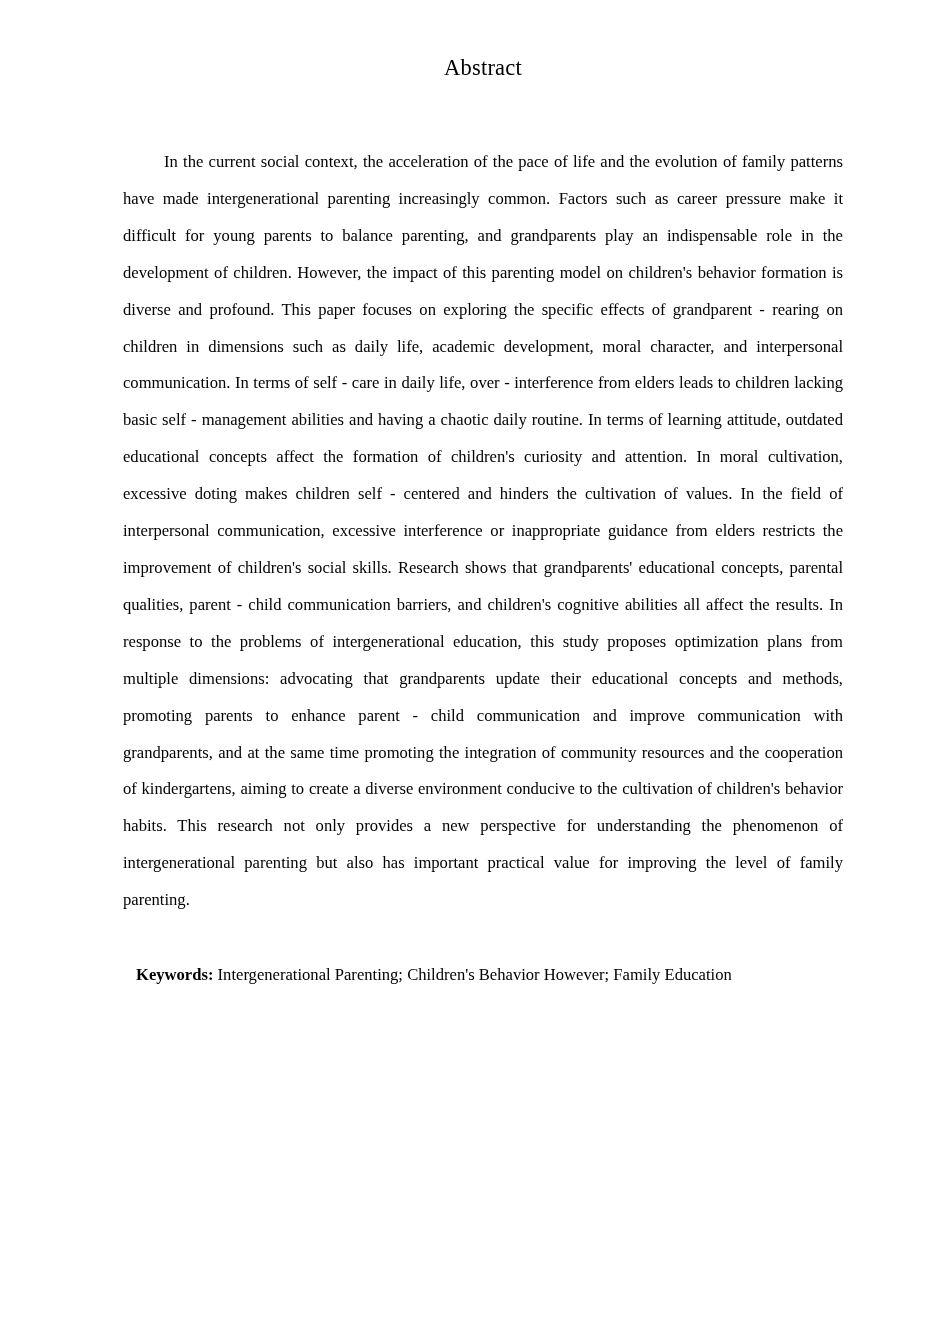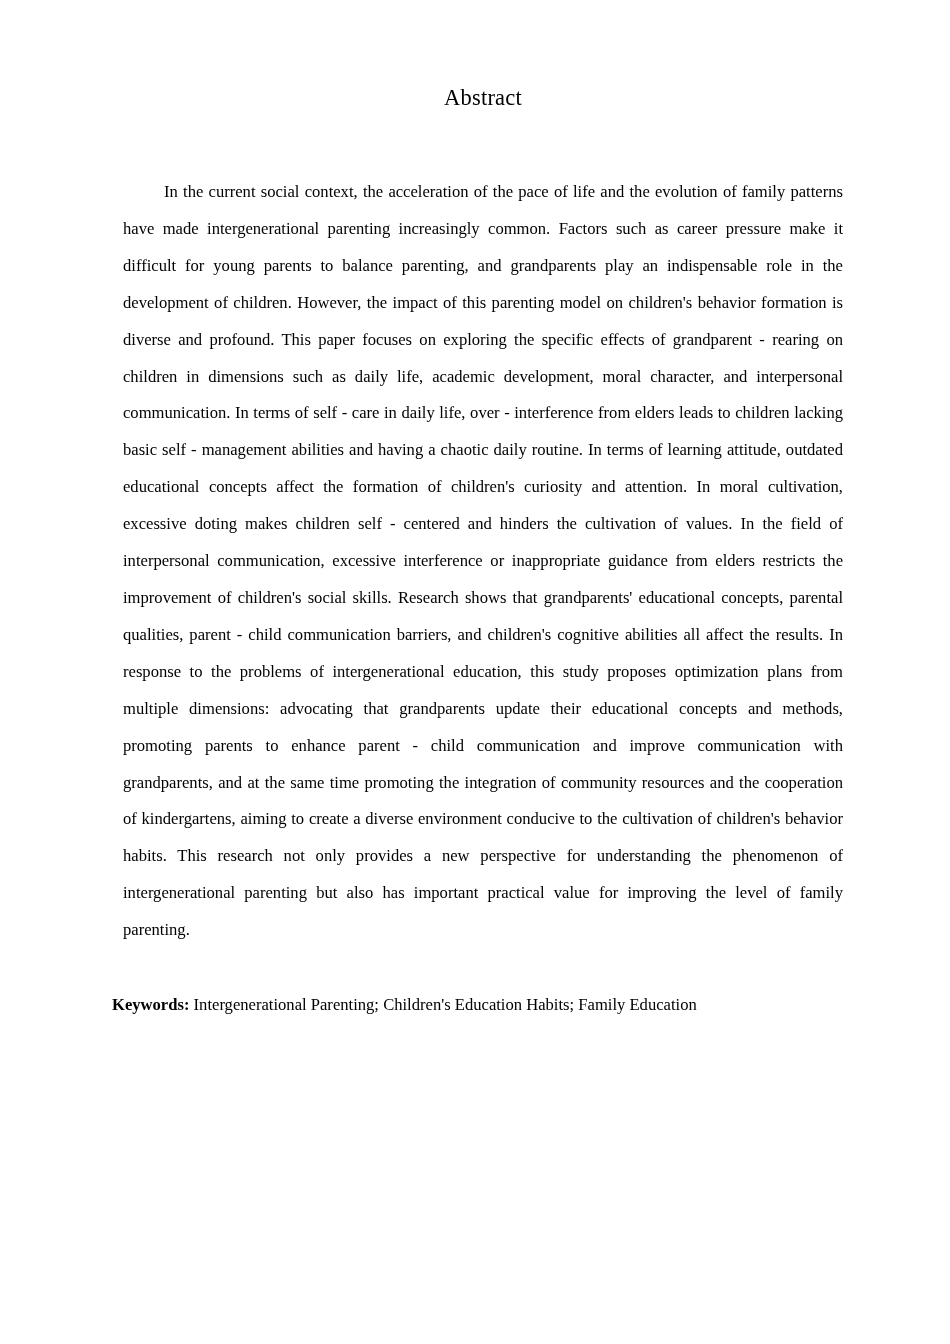--- a/index.html
+++ b/index.html
@@ -31,21 +31,21 @@
     top: 0;
     width: 742px;
   }
 
   .doc-title {
     text-align: center;
     font-size: 22.5px;
     font-weight: 400;
     line-height: 1.2;
     margin: 0;
-    padding-top: 84px;
+    padding-top: 54px;
     letter-spacing: 0.2px;
   }
 
   .abstract-block {
     margin-top: 63px;
   }
 
   .abstract-paragraph {
     font-size: 16.6px;
     line-height: 36.9px;
@@ -59,20 +59,21 @@
 
   .keywords-line {
     margin-top: 38px;
     font-size: 16.6px;
     line-height: 36.9px;
     text-align: left;
   }
 
   .keywords-label {
     font-weight: bold;
+    margin-left: 24px;
   }
 
   .keywords-value {
     font-weight: 400;
   }
 
   .page-number {
     position: absolute;
     left: 0;
     right: 0;
@@ -89,20 +90,20 @@
 <div class="page">
 
   <div class="page-body">
 
     <h1 class="doc-title">Abstract</h1>
 
     <div class="abstract-block">
       <p class="abstract-paragraph">In the current social context, the acceleration of the pace of life and the evolution of family patterns have made intergenerational parenting increasingly common. Factors such as career pressure make it difficult for young parents to balance parenting, and grandparents play an indispensable role in the development of children. However, the impact of this parenting model on children's behavior formation is diverse and profound. This paper focuses on exploring the specific effects of grandparent - rearing on children in dimensions such as daily life, academic development, moral character, and interpersonal communication. In terms of self - care in daily life, over - interference from elders leads to children lacking basic self - management abilities and having a chaotic daily routine. In terms of learning attitude, outdated educational concepts affect the formation of children's curiosity and attention. In moral cultivation, excessive doting makes children self - centered and hinders the cultivation of values. In the field of interpersonal communication, excessive interference or inappropriate guidance from elders restricts the improvement of children's social skills. Research shows that grandparents' educational concepts, parental qualities, parent - child communication barriers, and children's cognitive abilities all affect the results. In response to the problems of intergenerational education, this study proposes optimization plans from multiple dimensions: advocating that grandparents update their educational concepts and methods, promoting parents to enhance parent - child communication and improve communication with grandparents, and at the same time promoting the integration of community resources and the cooperation of kindergartens, aiming to create a diverse environment conducive to the cultivation of children's behavior habits. This research not only provides a new perspective for understanding the phenomenon of intergenerational parenting but also has important practical value for improving the level of family parenting.</p>
 
       <p class="keywords-line">
-        <span class="keywords-label">Keywords:</span><span>&nbsp;</span><span class="keywords-value">Intergenerational Parenting; Children's Education Habits; Family Education</span>
+        <span class="keywords-label">Keywords:</span><span>&nbsp;</span><span class="keywords-value">Intergenerational Parenting; Children's Behavior However; Family Education</span>
       </p>
     </div>
 
   </div>
 
 
 </div>
 
 </body></html>

